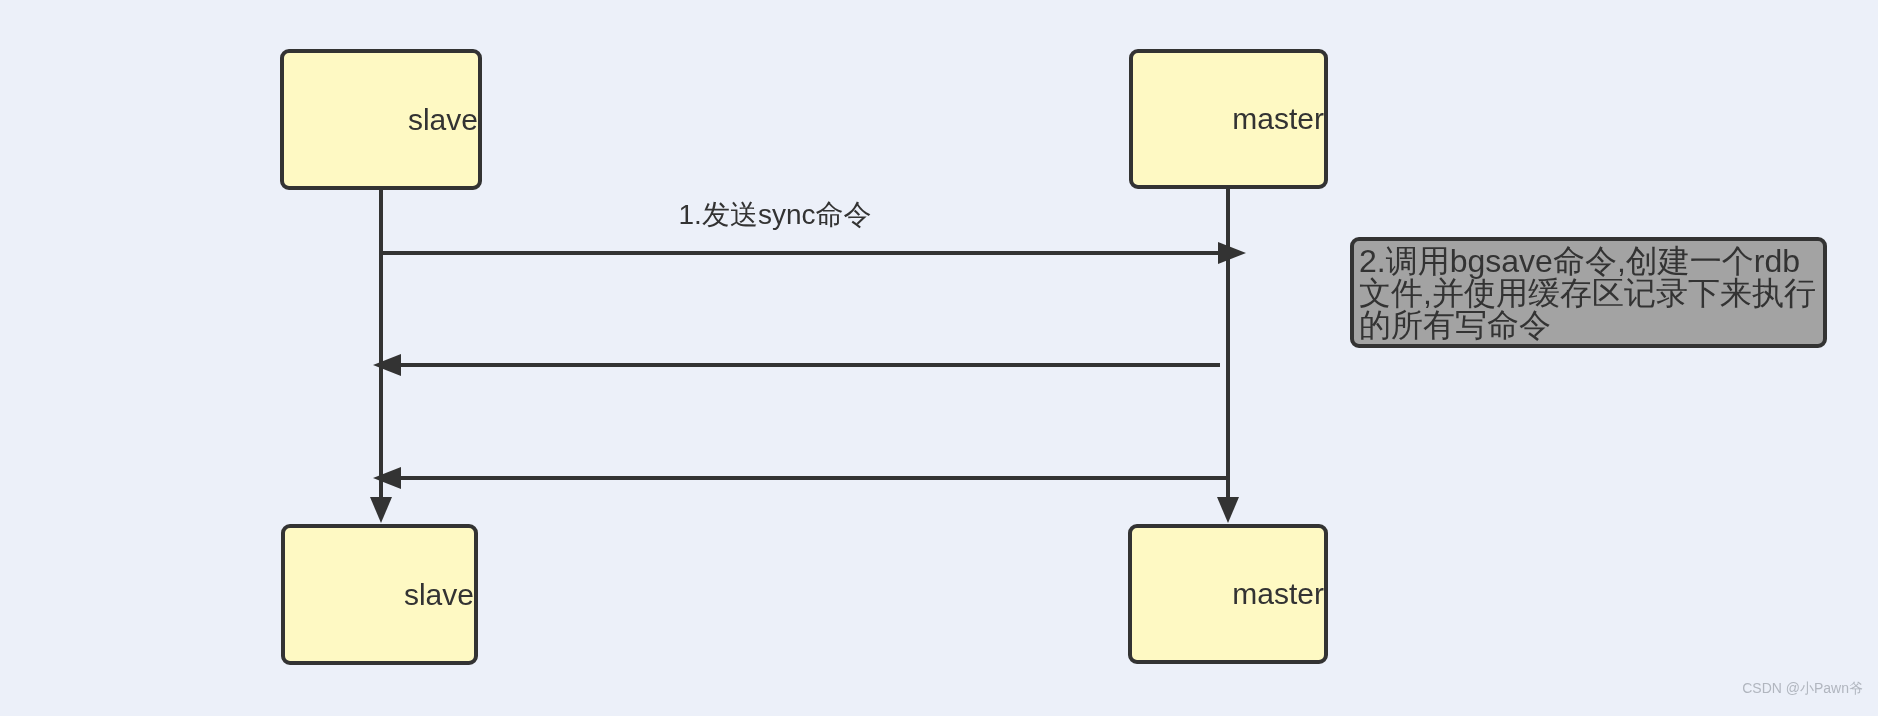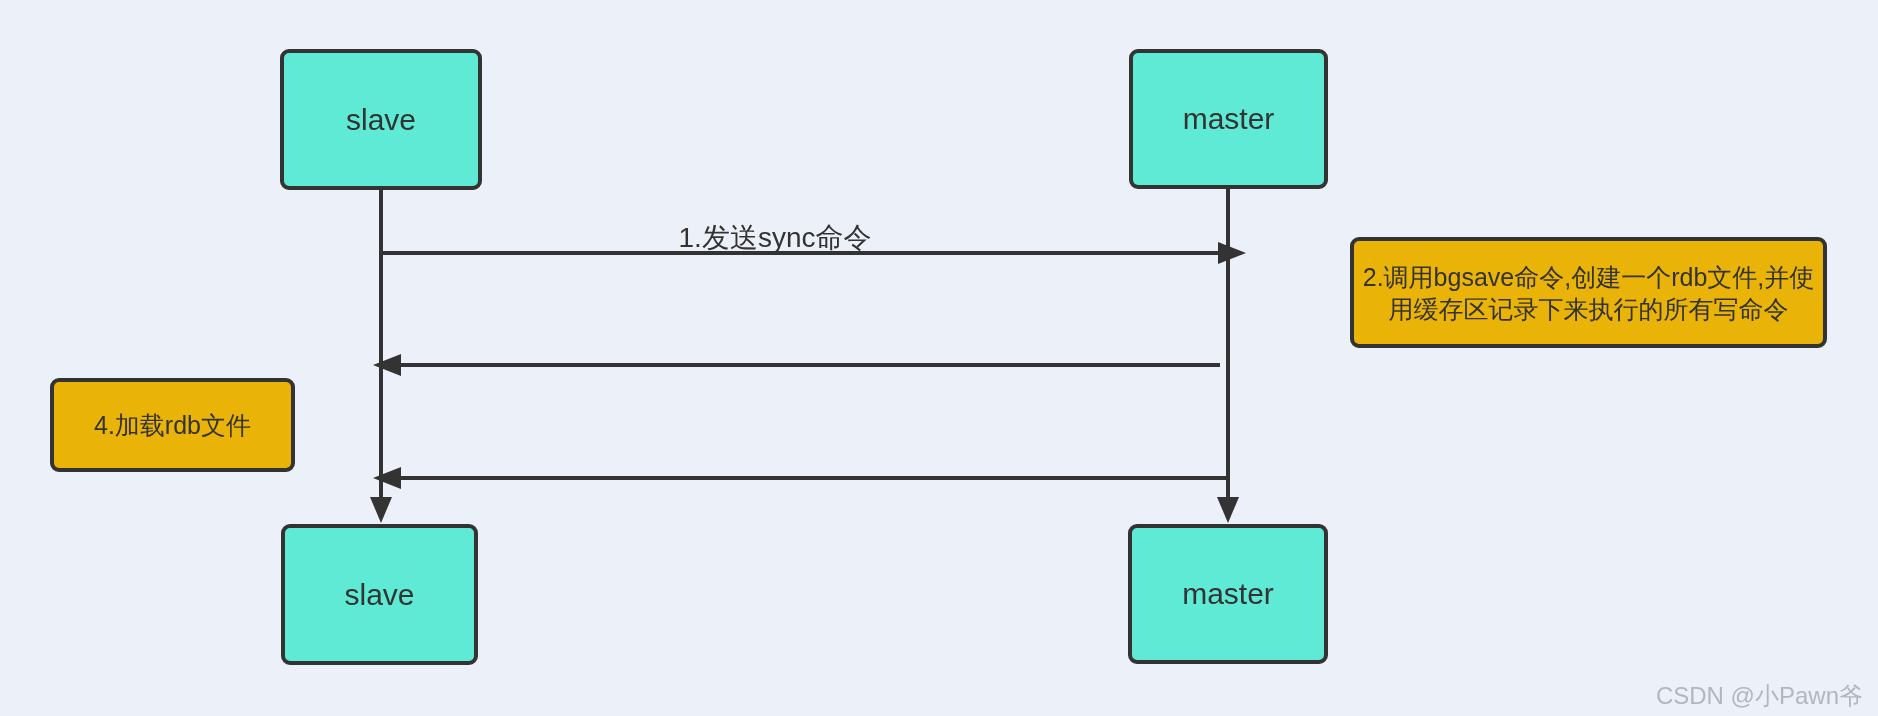--- a/index.html
+++ b/index.html
@@ -11,40 +11,40 @@
     position: relative;
     width: 1878px;
     height: 716px;
     background: #ecf0f9;
     font-family: "Liberation Sans", sans-serif;
     color: #333333;
     overflow: hidden;
   }
   .node {
     position: absolute;
-    background: #5eead4;
+    background: #fef9c3;
     border: 4px solid #333333;
     border-radius: 9px;
     display: flex;
     align-items: center;
-    justify-content: center;
+    justify-content: flex-end;
     font-size: 30px;
     color: #333333;
     box-sizing: border-box;
   }
   .note {
     position: absolute;
-    background: #eab308;
+    background: #a3a3a3;
     border: 4px solid #333333;
     border-radius: 9px;
     display: flex;
     align-items: center;
     justify-content: center;
-    text-align: center;
-    font-size: 25px;
+    text-align: left;
+    font-size: 32px;
     line-height: 32px;
     color: #333333;
     box-sizing: border-box;
   }
   .msg-label {
     position: absolute;
     width: 500px;
     text-align: center;
     font-size: 28px;
     color: #333333;
@@ -61,21 +61,21 @@
     stroke-width: 4;
   }
   .edges polygon {
     fill: #333333;
     stroke: none;
   }
   .watermark {
     position: absolute;
     right: 15px;
     top: 680px;
-    font-size: 24px;
+    font-size: 14px;
     color: #b1b6bf;
   }
 </style>
 </head>
 <body>
 
 <div class="canvas">
 
   <svg class="edges" width="1878" height="716" viewBox="0 0 1878 716">
 
@@ -104,27 +104,24 @@
   </div>
 
   <div class="node" style="left:281px; top:524px; width:197px; height:141px;">
     <span>slave</span>
   </div>
 
   <div class="node" style="left:1128px; top:524px; width:200px; height:140px;">
     <span>master</span>
   </div>
 
-  <div class="msg-label" style="left:525px; top:219px;">1.发送sync命令</div>
+  <div class="msg-label" style="left:525px; top:196px;">1.发送sync命令</div>
 
 
 
-  <div class="note" style="left:50px; top:378px; width:245px; height:94px;">
-    <span>4.加载rdb文件</span>
-  </div>
 
   <div class="note" style="left:1350px; top:237px; width:477px; height:111px; padding:0 5px;">
     <span>2.调用bgsave命令,创建一个rdb文件,并使用缓存区记录下来执行的所有写命令</span>
   </div>
 
   <div class="watermark">CSDN @小Pawn爷</div>
 
 </div>
 
 </body></html>

